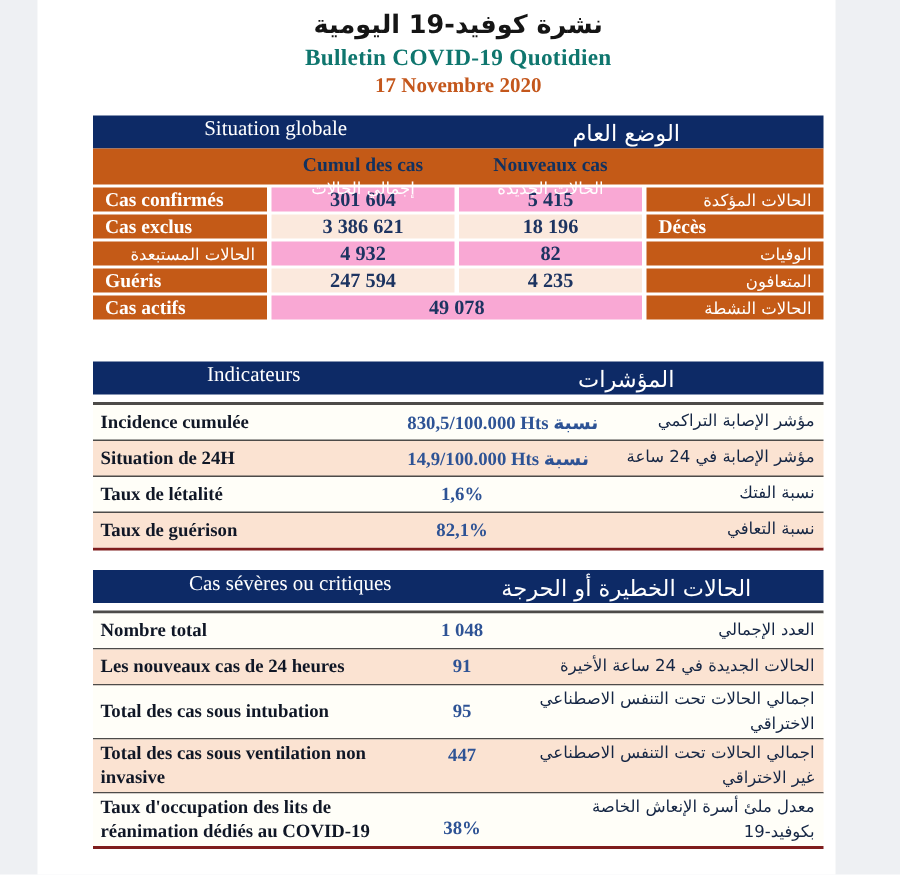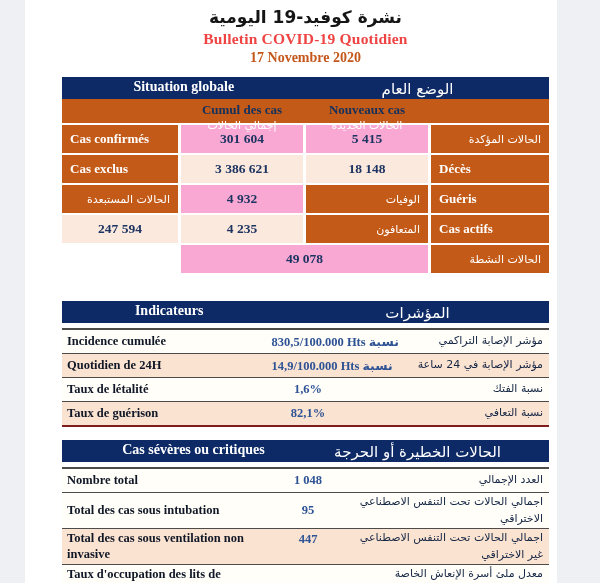--- a/index.html
+++ b/index.html
@@ -6,39 +6,39 @@
   body{
     width:600px;height:583px;position:relative;overflow:hidden;
     background:#eef0f3;
     font-family:"Liberation Serif","DejaVu Sans",serif;
   }
   .page{position:absolute;left:25px;top:0;width:532px;height:583px;background:#ffffff;}
   .content{position:absolute;left:37px;top:0;width:487px;}
   
   .doc-header{text-align:center;padding-top:7px;}
   .title-ar{font-size:17px;font-weight:bold;color:#151515;font-family:"DejaVu Sans",sans-serif;}
-  .title-fr{font-size:15.5px;font-weight:bold;color:#ef4444;margin-top:3px;letter-spacing:.2px;}
+  .title-fr{font-size:15.5px;font-weight:bold;color:#0f766e;margin-top:3px;letter-spacing:.2px;}
   .title-date{font-size:14px;font-weight:bold;color:#c4571c;margin-top:2px;}
   
   .navy-bar{position:relative;height:22px;background:#0d2a66;}
   .navy-bar .fr{position:absolute;top:2px;left:25%;transform:translateX(-50%);
-    color:#fff;font-weight:bold;font-size:14px;white-space:nowrap;}
+    color:#fff;font-weight:normal;font-size:14px;white-space:nowrap;}
   .navy-bar .ar{position:absolute;top:3px;left:73%;transform:translateX(-50%);
     color:#fff;font-size:15px;white-space:nowrap;font-family:"DejaVu Sans",sans-serif;}
   
   .t1{margin-top:4px;}
   .t1-colhead{position:relative;height:24px;background:#c45a17;}
   .t1-colhead .stack{position:absolute;top:3px;text-align:center;width:122px;}
   .t1-colhead .stack.c1{left:119px;}
   .t1-colhead .stack.c2{left:244px;}
   .t1-colhead .hfr{color:#12315e;font-weight:bold;font-size:13px;}
   .t1-colhead .har{color:#ffffff;font-size:11px;margin-top:1px;font-family:"DejaVu Sans",sans-serif;}
   .t1-grid{margin-top:2px;display:grid;grid-template-columns:116px 122px 122px 118px;
     column-gap:3px;row-gap:2px;background:#ffffff;}
-  .cell{display:flex;align-items:center;height:28px;}
+  .cell{display:flex;align-items:center;height:16px;}
   .cell.olabel{background:#c45a17;color:#fff;font-weight:bold;font-size:13px;padding-left:8px;}
   .cell.oar{background:#c45a17;color:#fff;font-size:11px;justify-content:flex-end;
     padding-right:8px;font-family:"DejaVu Sans",sans-serif;}
   .cell.num{justify-content:center;color:#1d3461;font-weight:bold;font-size:13.5px;}
   .cell.num.shade-a{background:#f9a8d4;}
   .cell.num.shade-b{background:#fbe9dd;}
   .cell.span2{grid-column:2 / span 2;}
   
   .lined{margin-top:5px;border-top:2px solid #4d4b49;border-bottom:2px solid #7f1d1d;}
   .lrow{display:flex;align-items:center;min-height:21px;padding:1px 0;border-bottom:1.4px solid #4d4b49;}
@@ -82,25 +82,26 @@
     </div>
     <div class="t1-grid">
 
       <div class="cell olabel">Cas confirmés</div>
       <div class="cell num shade-a">301 604</div>
       <div class="cell num shade-a">5 415</div>
       <div class="cell oar">الحالات المؤكدة</div>
 
       <div class="cell olabel">Cas exclus</div>
       <div class="cell num shade-b">3 386 621</div>
-      <div class="cell num shade-b">18 148</div>
+      <div class="cell num shade-b">18 196</div>
       <div class="cell olabel">Décès</div>
 
       <div class="cell oar">الحالات المستبعدة</div>
       <div class="cell num shade-a">4 932</div>
+      <div class="cell num shade-a">82</div>
       <div class="cell oar">الوفيات</div>
 
       <div class="cell olabel">Guéris</div>
       <div class="cell num shade-b">247 594</div>
       <div class="cell num shade-b">4 235</div>
       <div class="cell oar">المتعافون</div>
 
       <div class="cell olabel">Cas actifs</div>
       <div class="cell num shade-a span2">49 078</div>
       <div class="cell oar">الحالات النشطة</div>
@@ -114,21 +115,21 @@
       <span class="fr" style="left:22%;">Indicateurs</span>
       <span class="ar">المؤشرات</span>
     </div>
     <div class="lined">
       <div class="lrow plain">
         <div class="fr">Incidence cumulée</div>
         <div class="val">830,5/100.000 Hts نسبة</div>
         <div class="ar">مؤشر الإصابة التراكمي</div>
       </div>
       <div class="lrow alt">
-        <div class="fr">Quotidien de 24H</div>
+        <div class="fr">Situation de 24H</div>
         <div class="val">14,9/100.000 Hts نسبة</div>
         <div class="ar">مؤشر الإصابة في 24 ساعة</div>
       </div>
       <div class="lrow plain">
         <div class="fr">Taux de létalité</div>
         <div class="val">1,6%</div>
         <div class="ar">نسبة الفتك</div>
       </div>
       <div class="lrow alt">
         <div class="fr">Taux de guérison</div>
@@ -144,20 +145,25 @@
     <div class="navy-bar">
       <span class="fr" style="left:27%;">Cas sévères ou critiques</span>
       <span class="ar">الحالات الخطيرة أو الحرجة</span>
     </div>
     <div class="lined">
       <div class="lrow plain">
         <div class="fr">Nombre total</div>
         <div class="val">1 048</div>
         <div class="ar">العدد الإجمالي</div>
       </div>
+      <div class="lrow alt">
+        <div class="fr">Les nouveaux cas de 24 heures</div>
+        <div class="val">91</div>
+        <div class="ar">الحالات الجديدة في 24 ساعة الأخيرة</div>
+      </div>
       <div class="lrow plain">
         <div class="fr">Total des cas sous intubation</div>
         <div class="val">95</div>
         <div class="ar">اجمالي الحالات تحت التنفس الاصطناعي الاختراقي</div>
       </div>
       <div class="lrow alt">
         <div class="fr">Total des cas sous ventilation non invasive</div>
         <div class="val" style="align-self:flex-start;padding-top:2px;">447</div>
         <div class="ar" style="max-width:225px;">اجمالي الحالات تحت التنفس الاصطناعي غير الاختراقي</div>
       </div>

